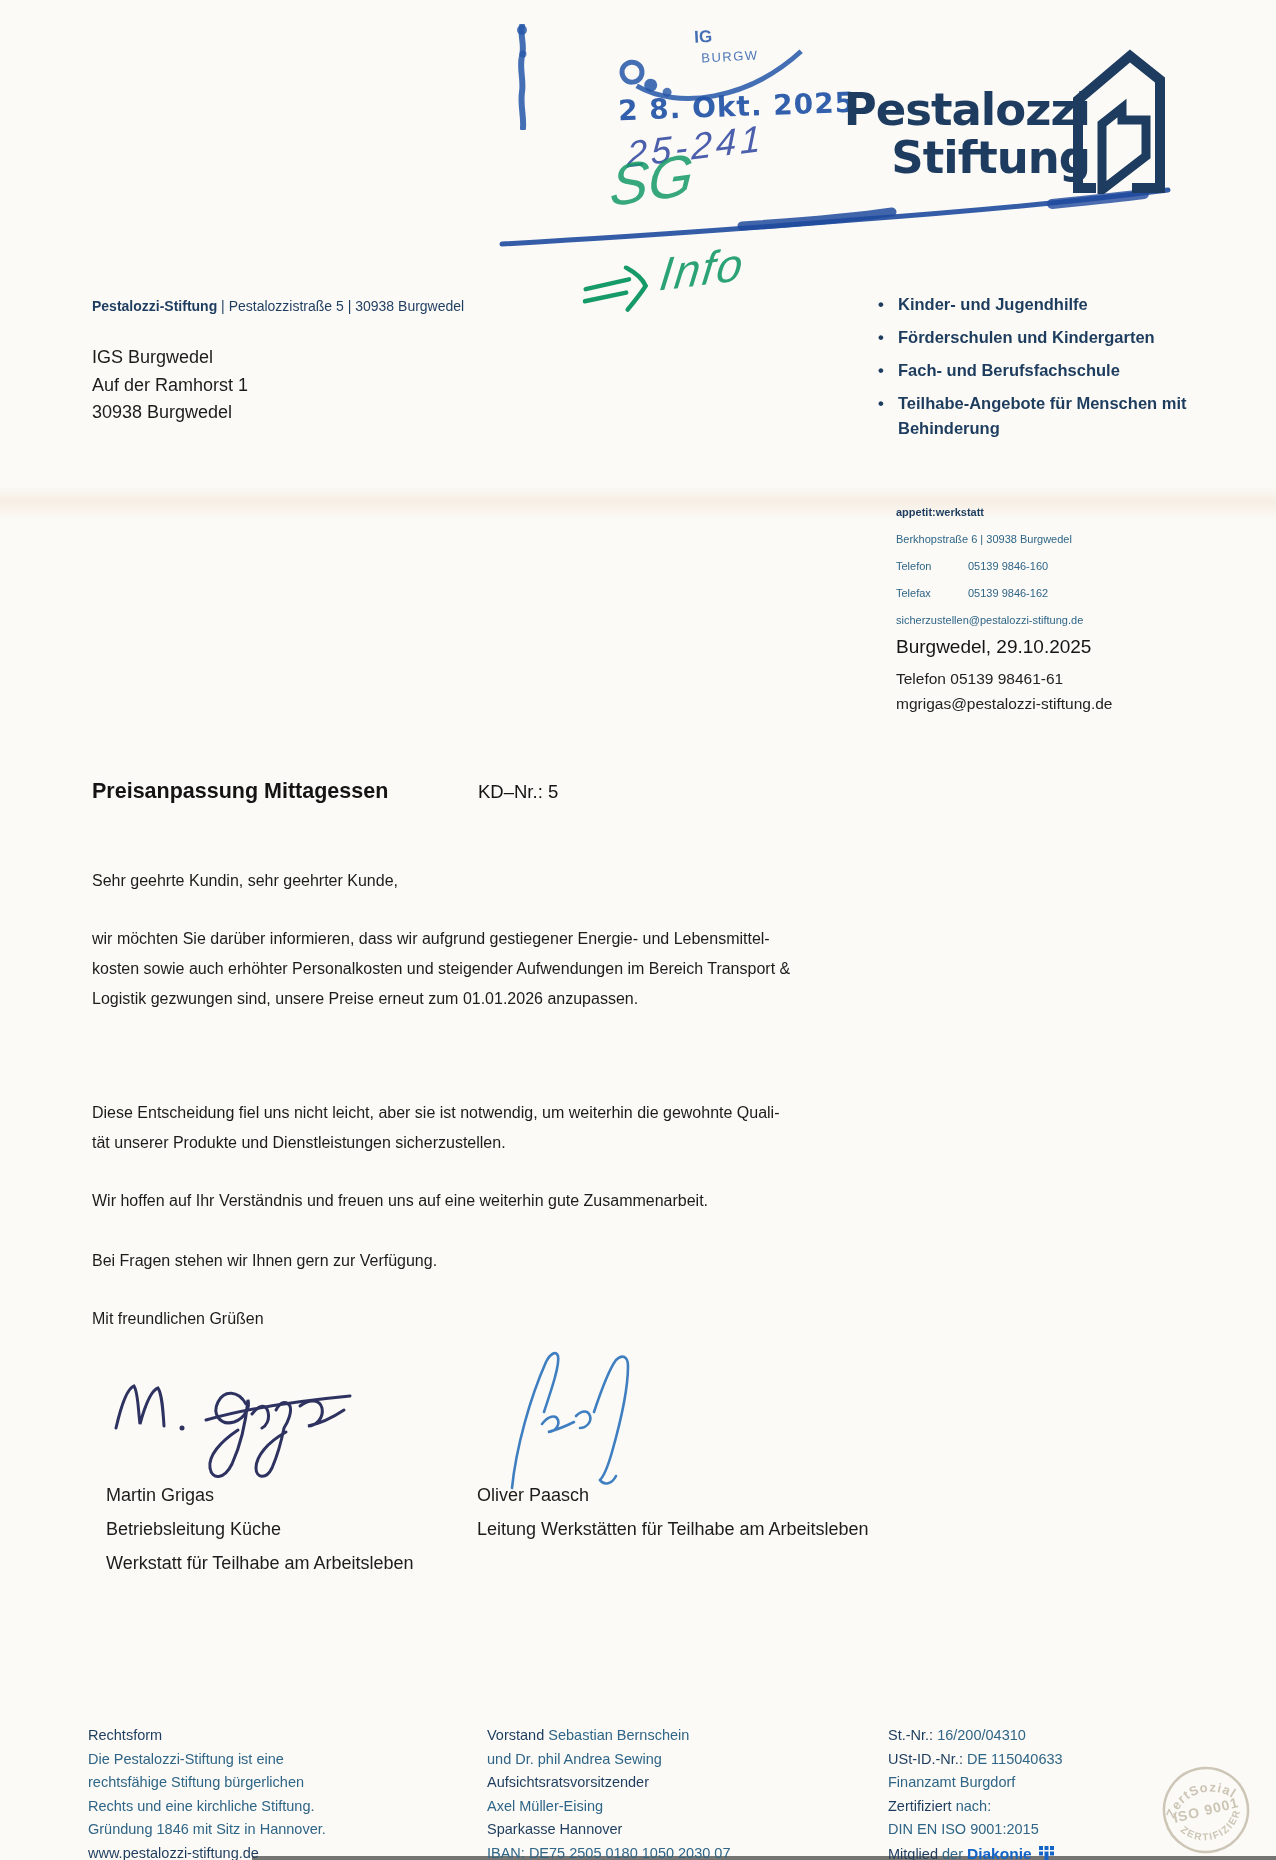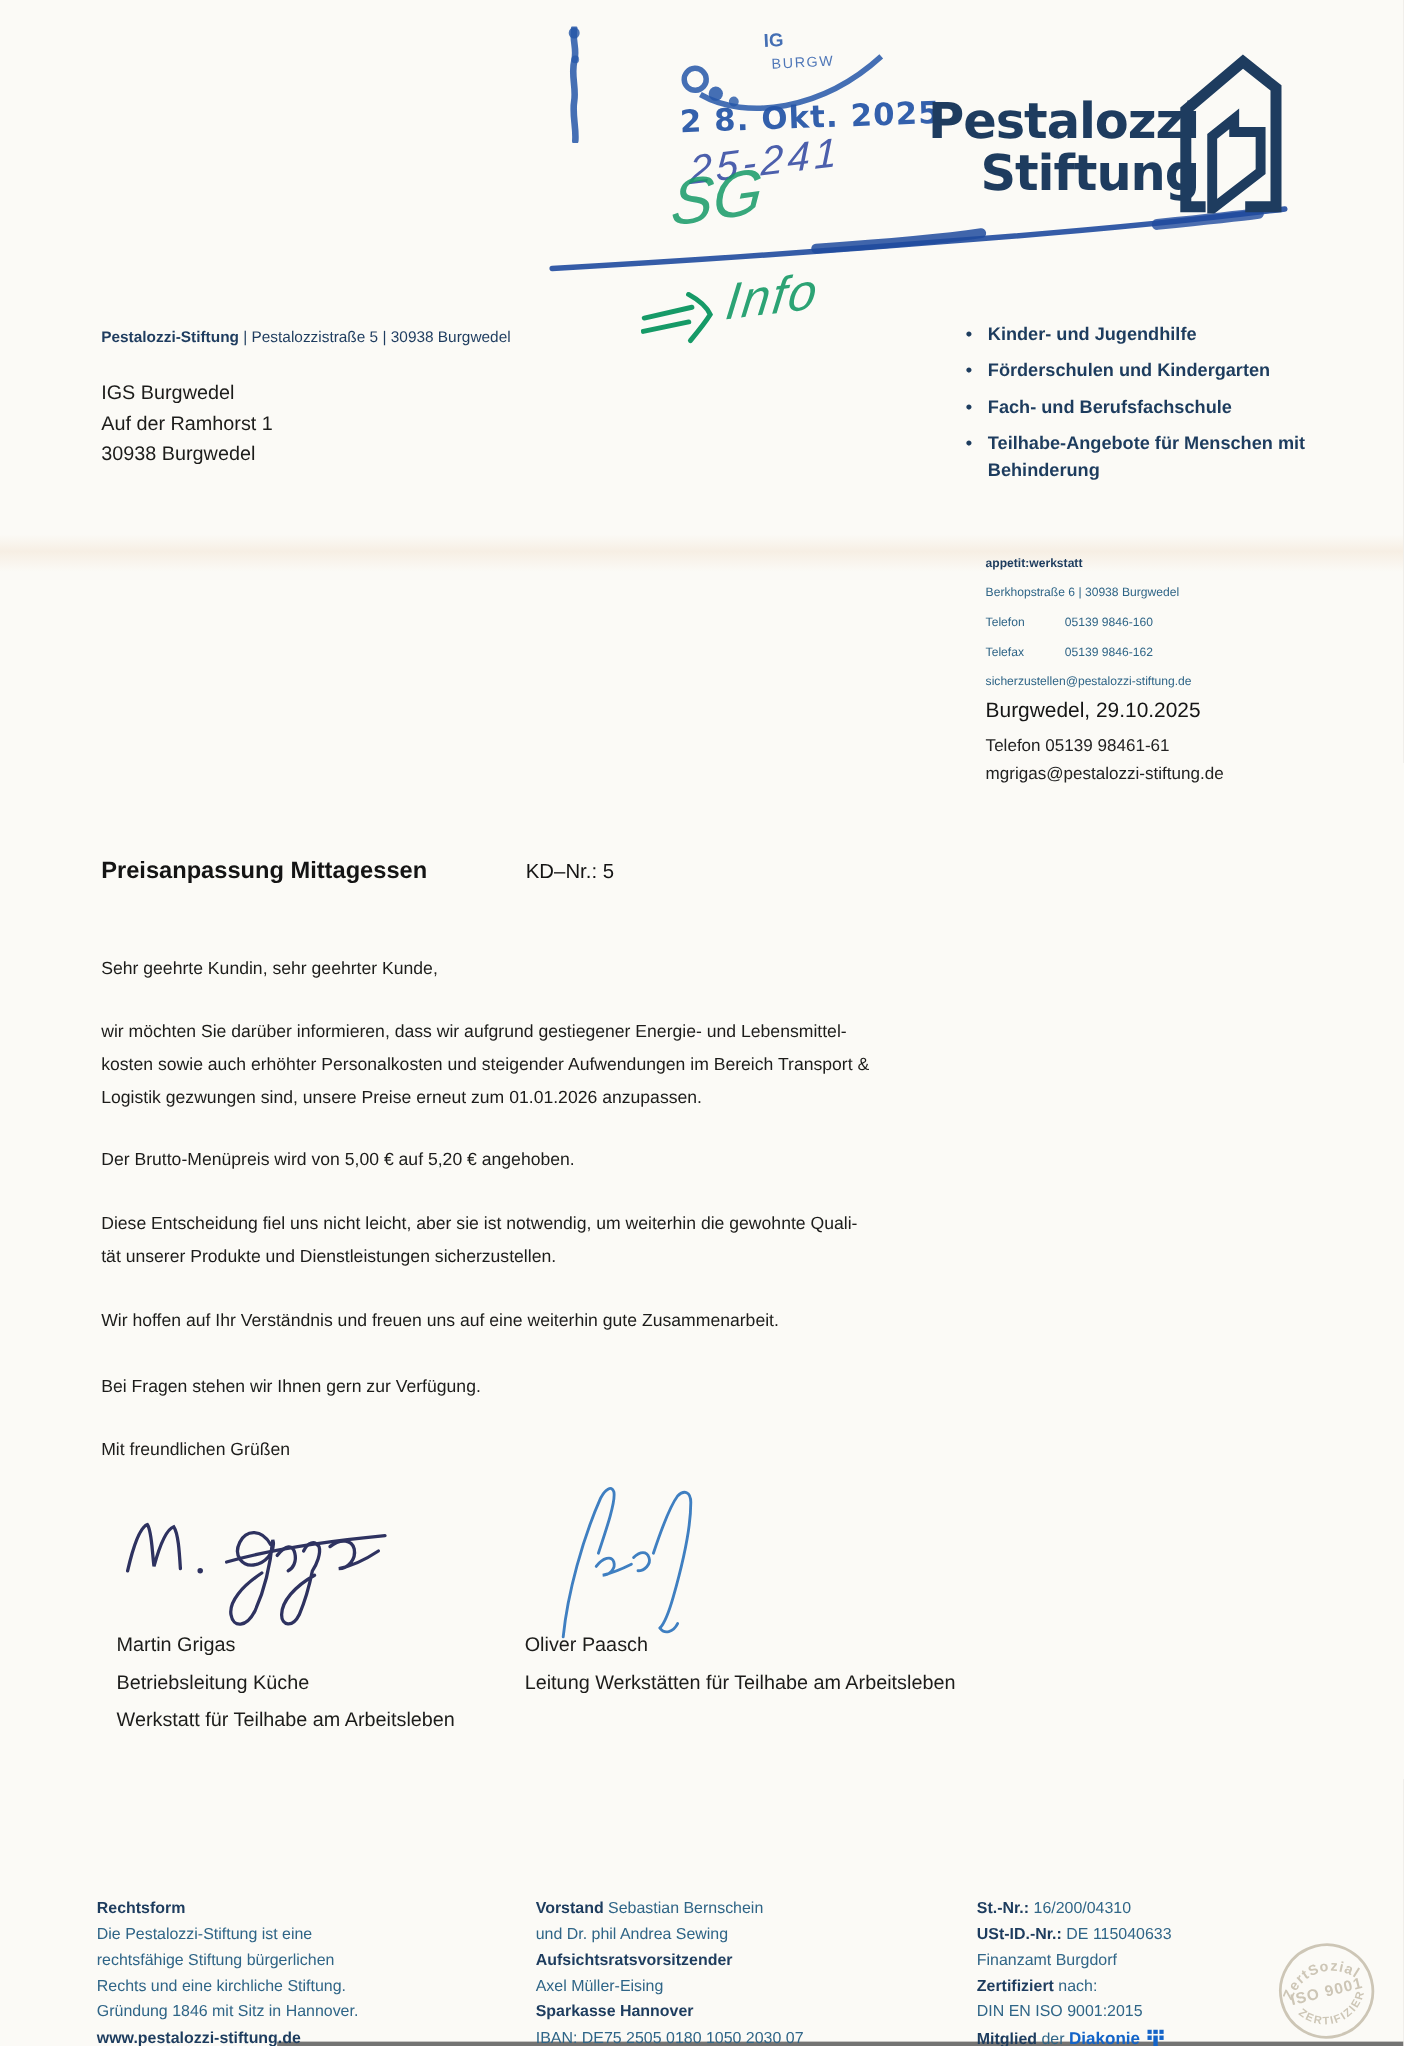--- a/index.html
+++ b/index.html
@@ -36,21 +36,21 @@
   .dateline .dl-small{font-size:15.5px;line-height:25px;color:#222;}
   
   .subject-title{left:92px;top:779px;font-size:21.5px;font-weight:bold;color:#141414;}
   .subject-kd{left:478px;top:781px;font-size:18.5px;color:#141414;}
   
   .body-line{left:92px;width:940px;font-size:16px;line-height:30px;color:#1c1c1a;white-space:nowrap;}
   
   .sig-name-block{font-size:18px;line-height:34px;color:#1c1c1a;}
   
   .foot{font-size:14.5px;line-height:23.5px;color:#2f6587;}
-  .foot .fb{font-weight:bold;color:#1d3c5e;}
+  .foot .fb{font-weight:normal;color:#1d3c5e;}
   .foot .brand{font-weight:bold;color:#1464c8;font-size:15.5px;}
   .date-stamp{left:618px;top:90px;font-family:"DejaVu Sans","Liberation Sans",sans-serif;
     font-weight:bold;font-size:28px;letter-spacing:1px;color:#2353a6;transform:rotate(-2deg);opacity:.92;}
   .hw-number{left:626px;top:126px;font-size:37px;color:#3a4fa5;font-style:italic;
     letter-spacing:4px;transform:rotate(-7deg) skewX(-8deg);opacity:.9;}
   .hw-sg{left:610px;top:146px;font-size:58px;color:#169a67;font-style:italic;
     transform:rotate(-8deg) skewX(-12deg);opacity:.85;}
   .hw-info{left:660px;top:242px;font-size:46px;color:#169a67;font-style:italic;
     letter-spacing:2px;transform:rotate(-7deg) skewX(-14deg);opacity:.9;}
 </style>
@@ -154,21 +154,20 @@
 
   <div class="abs subject-title">Preisanpassung Mittagessen</div>
   <div class="abs subject-kd">KD–Nr.: 5</div>
 
   <div class="abs body-line" style="top:866px;">Sehr geehrte Kundin, sehr geehrter Kunde,</div>
 
   <div class="abs body-line" style="top:924px;">wir möchten Sie darüber informieren, dass wir aufgrund gestiegener Energie- und Lebensmittel-</div>
   <div class="abs body-line" style="top:954px;">kosten sowie auch erhöhter Personalkosten und steigender Aufwendungen im Bereich Transport &amp;</div>
   <div class="abs body-line" style="top:984px;">Logistik gezwungen sind, unsere Preise erneut zum 01.01.2026 anzupassen.</div>
 
-  <div class="abs body-line" style="top:1040px;">Der Brutto-Menüpreis wird von 5,00 € auf 5,20 € angehoben.</div>
 
   <div class="abs body-line" style="top:1098px;">Diese Entscheidung fiel uns nicht leicht, aber sie ist notwendig, um weiterhin die gewohnte Quali-</div>
   <div class="abs body-line" style="top:1128px;">tät unserer Produkte und Dienstleistungen sicherzustellen.</div>
 
   <div class="abs body-line" style="top:1186px;">Wir hoffen auf Ihr Verständnis und freuen uns auf eine weiterhin gute Zusammenarbeit.</div>
   <div class="abs body-line" style="top:1246px;">Bei Fragen stehen wir Ihnen gern zur Verfügung.</div>
   <div class="abs body-line" style="top:1304px;">Mit freundlichen Grüßen</div>
 
   <svg class="abs" style="left:88px;top:1342px;" width="380" height="160" viewBox="0 0 380 160">
     <g stroke="#2e3260" stroke-width="3" fill="none" stroke-linecap="round">

